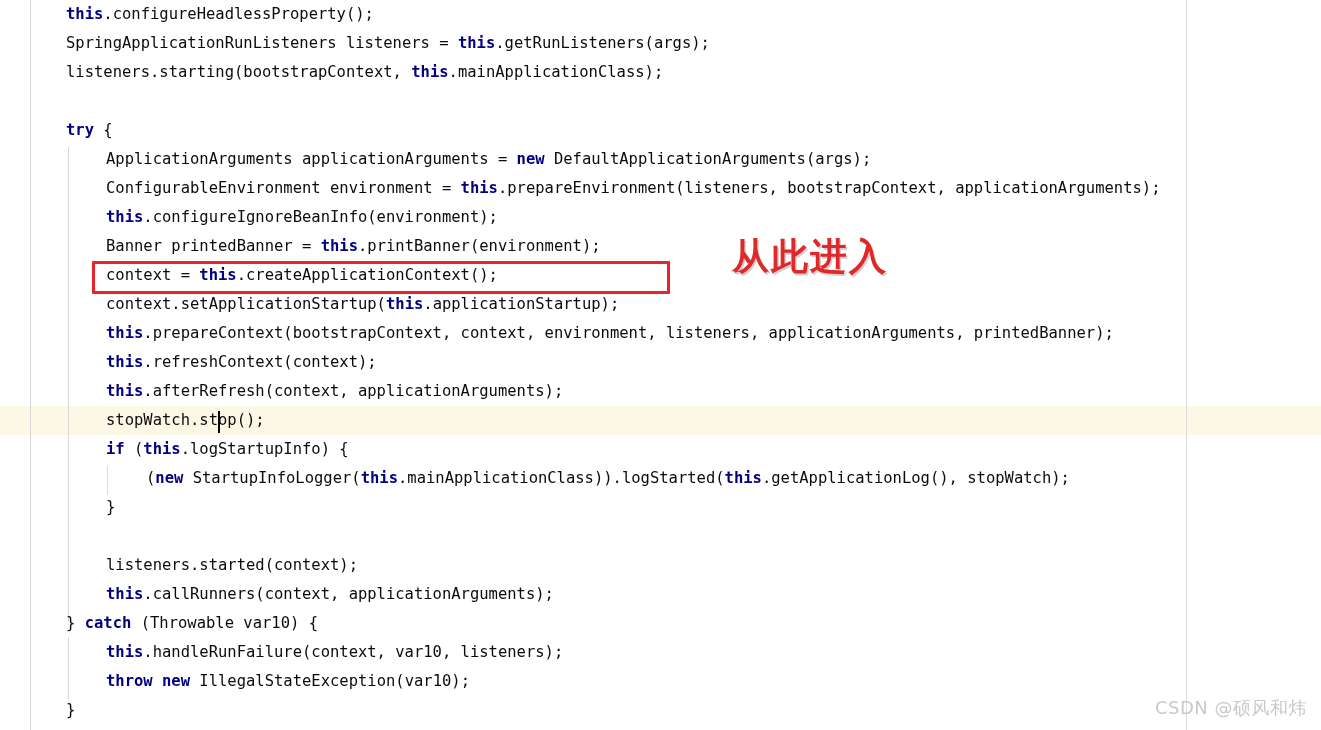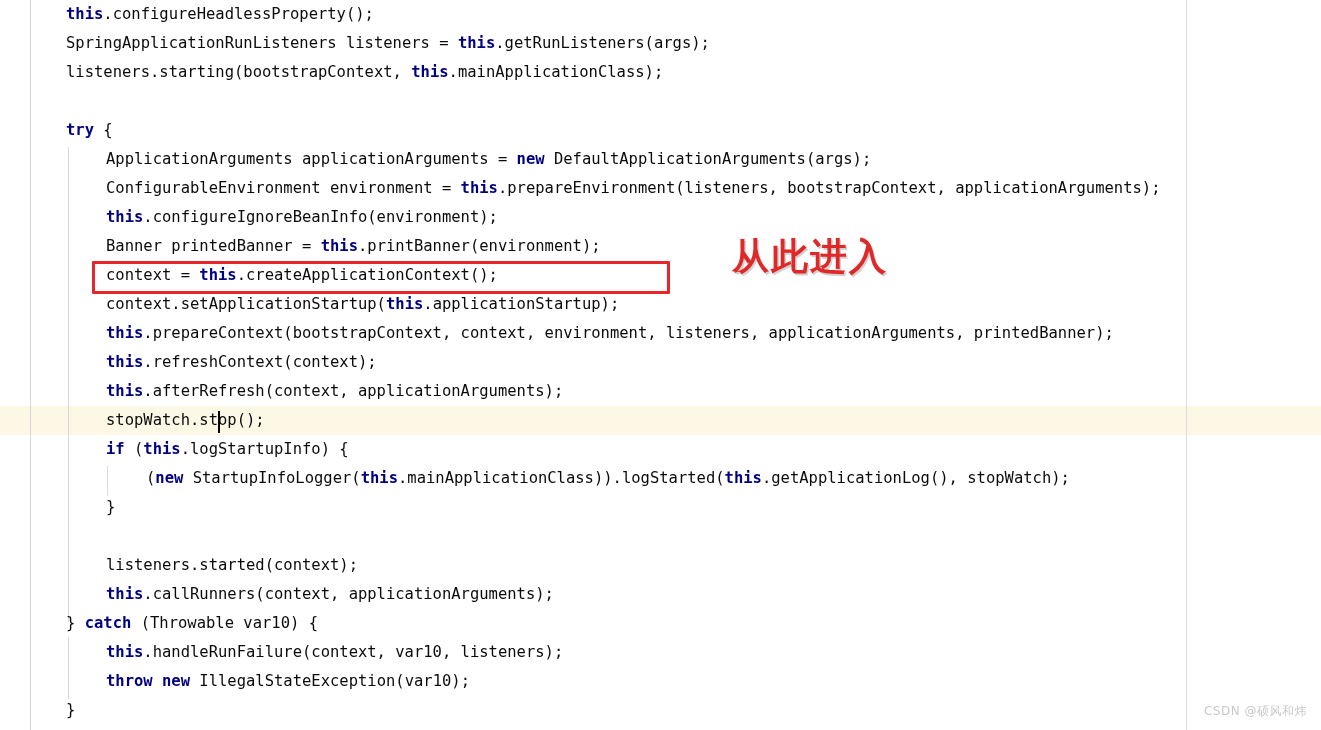--- a/index.html
+++ b/index.html
@@ -119,21 +119,21 @@
     height: 22px;
     background: #000000;
   }
 
   
   .watermark {
     position: absolute;
     right: 14px;
     bottom: 10px;
     font-family: "DejaVu Sans", "Liberation Sans", sans-serif;
-    font-size: 12px;
+    font-size: 18px;
     color: #c9c9c9;
     white-space: nowrap;
     letter-spacing: 0.5px;
   }
 </style>
 </head>
 <body>
 
 <div id="app">
 

